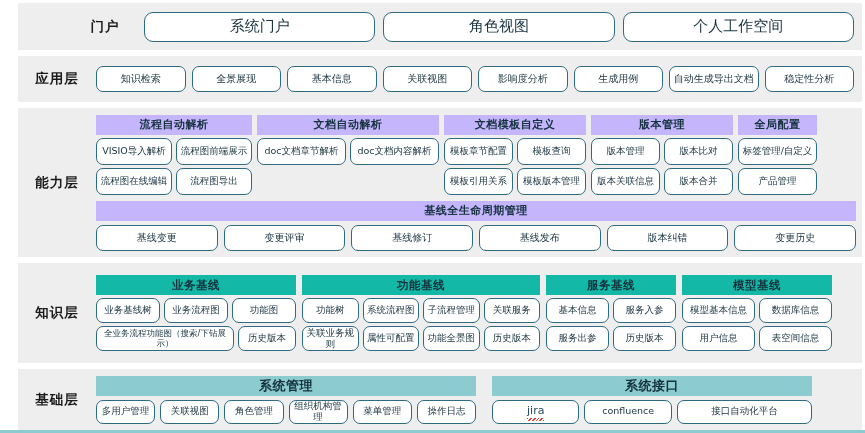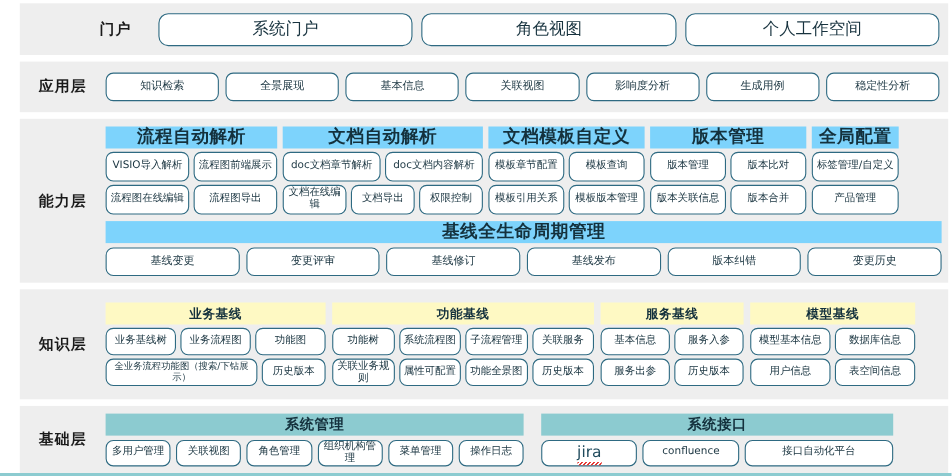--- a/index.html
+++ b/index.html
@@ -58,33 +58,33 @@
     text-align:center;
     line-height:1.15;
     box-sizing:border-box;
     padding:2px 3px;
     white-space:normal;
   }
   .pill.lg{font-size:15px;border-radius:9px;}
 
   
   .band{
-    background:#7dd3fc;
+    background:#c4b5fd;
     color:#14313d;
-    font-size:16px;
+    font-size:11px;
     font-weight:bold;
     text-align:center;
     display:flex;
     align-items:center;
     justify-content:center;
     height:20px;
     box-sizing:border-box;
     letter-spacing:.5px;
   }
-  .band.soft{background:#fef9c3;font-size:11.5px;}
+  .band.soft{background:#14b8a6;font-size:11.5px;}
   .band.teal{background:#8ccbd0;font-size:13px;}
 
   
   #row-portal{top:3px;height:47px;padding-left:48px;}
   #row-portal .layer-body{flex-direction:row;gap:8px;padding-right:8px;}
   #row-portal .pill{height:30px;flex:1 1 0;}
 
   
   #row-app{top:56px;height:46px;}
   #row-app .layer-body{flex-direction:row;gap:6px;padding-right:8px;}
@@ -120,21 +120,21 @@
 
   
   #row-base{top:369px;height:61px;}
   #row-base .layer-body{padding-right:6px;gap:4px;}
   .base-groups{display:flex;gap:16px;align-items:flex-start;}
   .base-group{display:flex;flex-direction:column;gap:4px;}
   .bg-sys{flex:0 0 380px;}
   .bg-api{flex:0 0 320px;}
   .base-row{display:flex;gap:5px;}
   .base-group .pill{height:24px;flex:1 1 0;font-size:9.5px;}
-  .jira{position:relative;color:#1f4a5c;font-size:14px;font-style:normal;}
+  .jira{position:relative;color:#1f4a5c;font-size:11px;font-style:normal;}
   .jira::after{
     content:"";
     position:absolute;left:0;right:0;bottom:-3px;height:3px;
     background:
       repeating-linear-gradient(135deg,#e53935 0 1.2px,transparent 1.2px 2.6px);
   }
   .bottom-edge{
     position:absolute;left:0;bottom:0;width:865px;height:3px;background:#8ccbd0;
   }
 </style>
@@ -154,20 +154,21 @@
 
   <div class="layer" id="row-app">
     <div class="layer-label">应用层</div>
     <div class="layer-body">
       <div class="pill">知识检索</div>
       <div class="pill">全景展现</div>
       <div class="pill">基本信息</div>
       <div class="pill">关联视图</div>
       <div class="pill">影响度分析</div>
       <div class="pill">生成用例</div>
+      <div class="pill">自动生成导出文档</div>
       <div class="pill">稳定性分析</div>
     </div>
   </div>
 
   <div class="layer" id="row-cap">
     <div class="layer-label">能力层</div>
     <div class="layer-body">
 
       <div class="cap-groups">
 
@@ -181,25 +182,20 @@
             <div class="pill">流程图在线编辑</div>
             <div class="pill">流程图导出</div>
           </div>
         </div>
 
         <div class="cap-group g-doc">
           <div class="band">文档自动解析</div>
           <div class="cap-row">
             <div class="pill">doc文档章节解析</div>
             <div class="pill">doc文档内容解析</div>
-          </div>
-          <div class="cap-row">
-            <div class="pill">文档在线编辑</div>
-            <div class="pill">文档导出</div>
-            <div class="pill">权限控制</div>
           </div>
         </div>
 
         <div class="cap-group g-tpl">
           <div class="band">文档模板自定义</div>
           <div class="cap-row">
             <div class="pill">模板章节配置</div>
             <div class="pill">模板查询</div>
           </div>
           <div class="cap-row">

